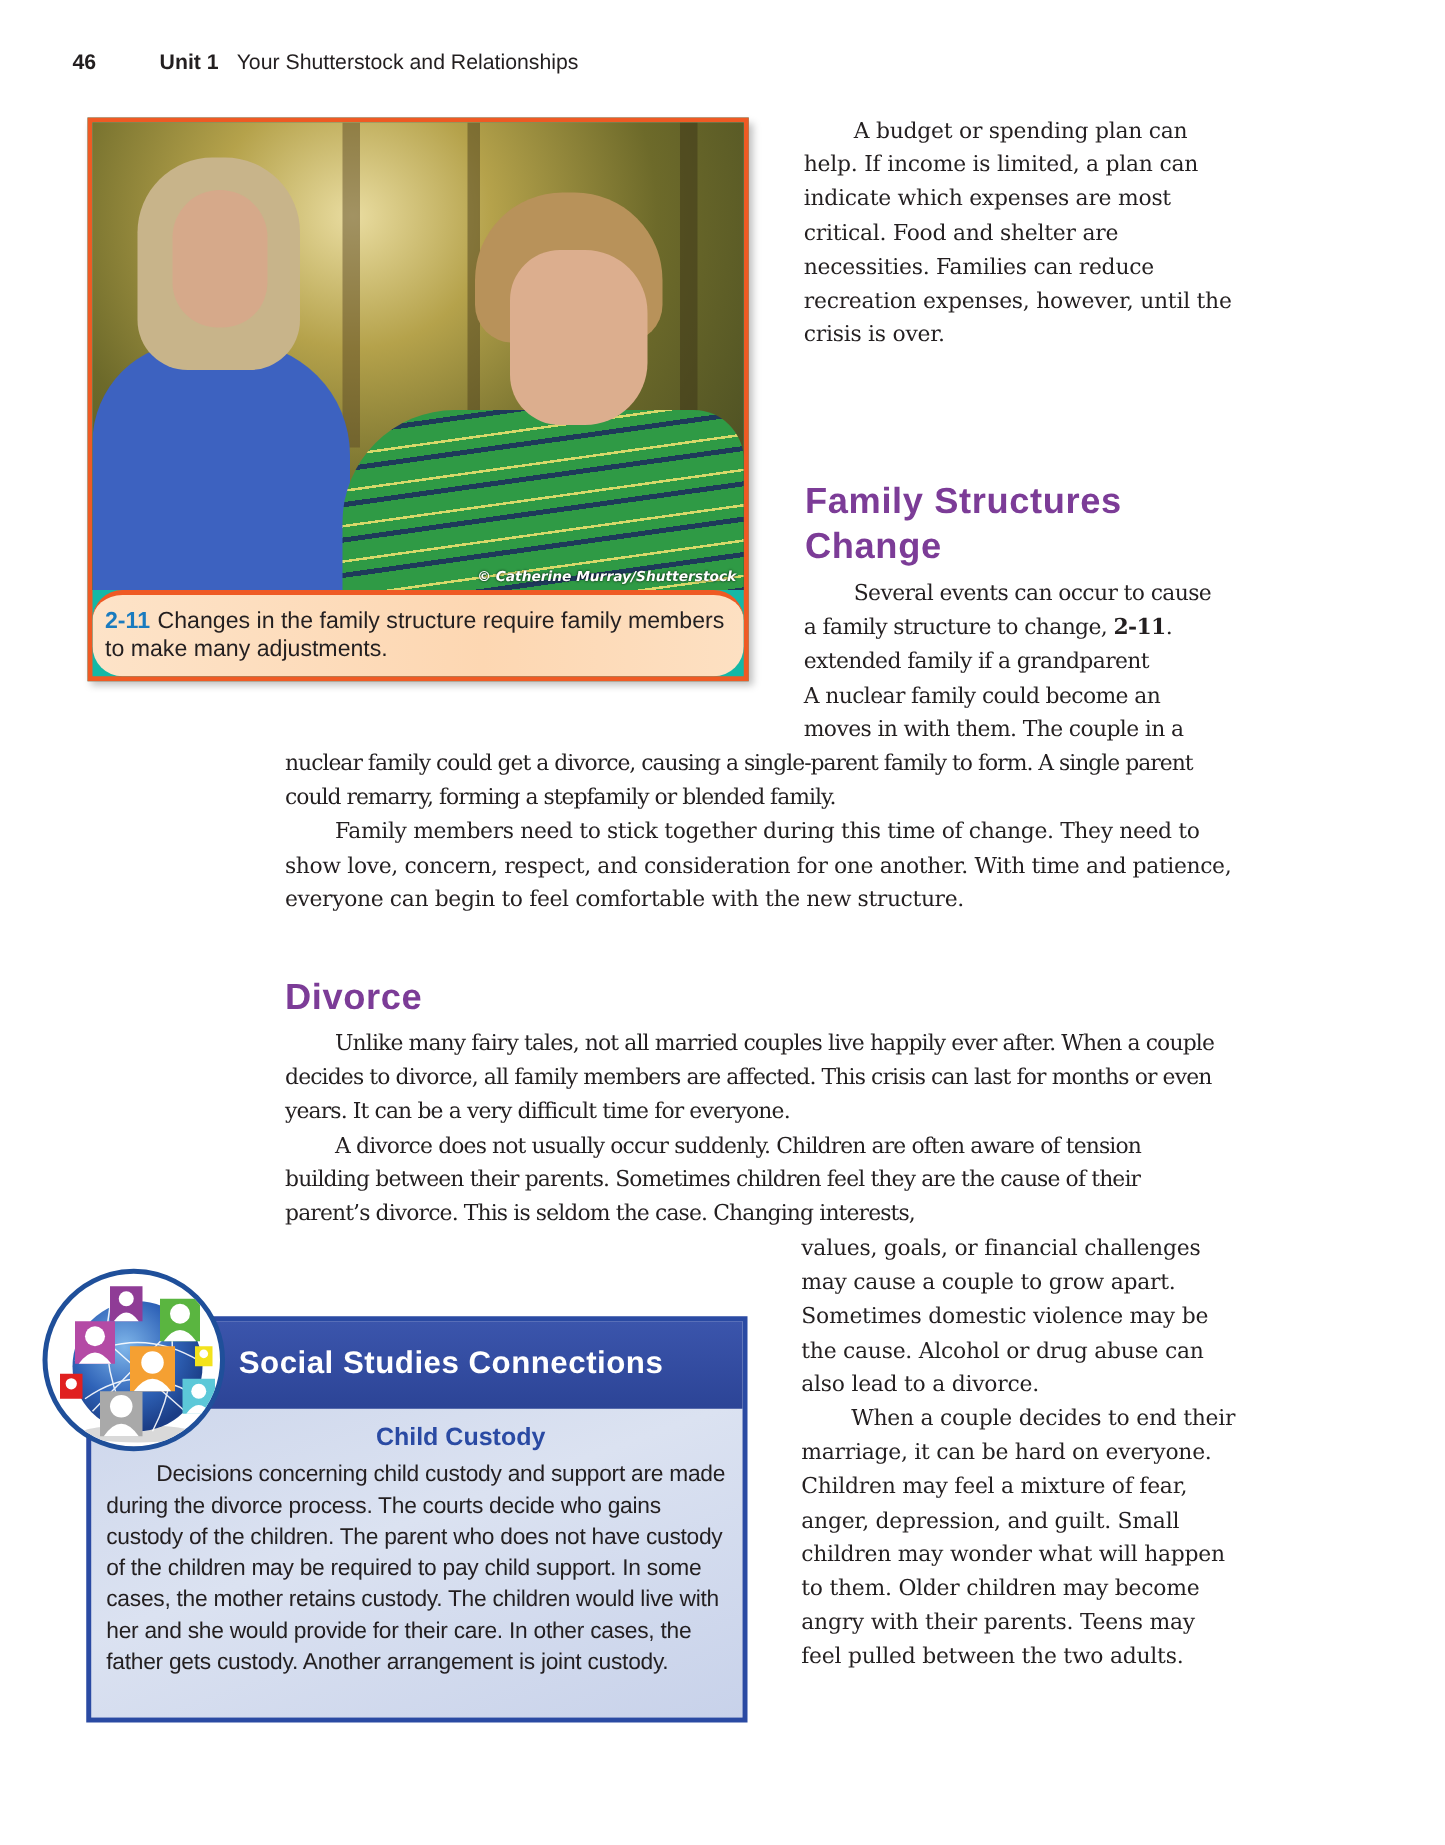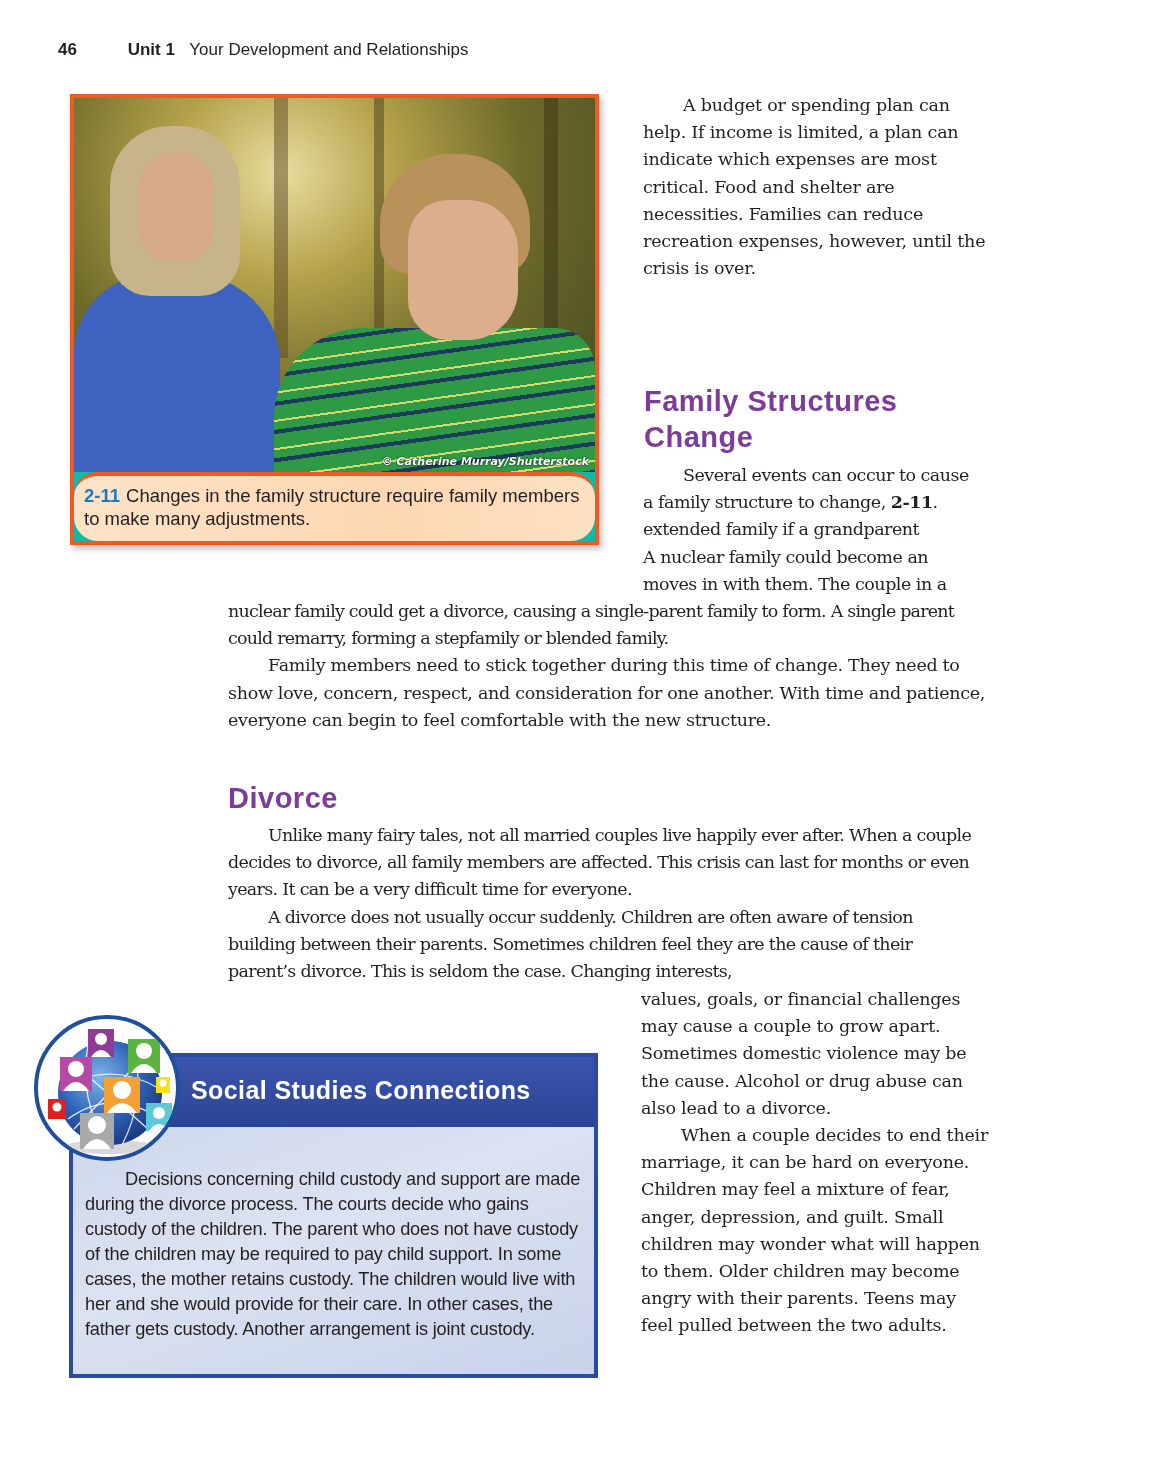--- a/index.html
+++ b/index.html
@@ -50,21 +50,21 @@
 
   .badge-icon { position:absolute; left:34px; top:1015px; width:146px; height:146px; border-radius:50%; background:#ffffff; border:4px solid #1f4f9a; box-sizing:border-box; overflow:hidden; }
   .badge-icon svg { position:absolute; left:0; top:0; }
 </style>
 </head>
 <body>
 
 <div class="running-header">
   <span class="page-num">46</span>
   <span class="unit">Unit 1</span>
-  <span>Your Development and Relationships</span>
+  <span>Your Shutterstock and Relationships</span>
 </div>
 
 <div class="figure">
   <div class="photo" title="Mother and teenage son standing apart outdoors">
     <div class="tree1"></div>
       <div class="tree2"></div>
       <div class="tree3"></div>
     <div class="woman-body"></div>
     <div class="woman-hair"></div>
     <div class="woman-face"></div>
@@ -109,20 +109,21 @@
 
 <div class="txt" style="left:641px; top:986px; width:350px;">
   <p>values, goals, or financial challenges may cause a couple to grow apart. Sometimes domestic violence may be the cause. Alcohol or drug abuse can also lead to a divorce.</p>
   <p class="indent">When a couple decides to end their marriage, it can be hard on everyone. Children may feel a mixture of fear, anger, depression, and guilt. Small children may wonder what will happen to them. Older children may become angry with their parents. Teens may feel pulled between the two adults.</p>
 </div>
 
 <div class="feature">
   <div class="banner">
     <div class="banner-title">Social Studies Connections</div>
   </div>
+  <div class="sub-title">Child Custody</div>
   <div class="body">
     <p>Decisions concerning child custody and support are made during the divorce process. The courts decide who gains custody of the children. The parent who does not have custody of the children may be required to pay child support. In some cases, the mother retains custody. The children would live with her and she would provide for their care. In other cases, the father gets custody. Another arrangement is joint custody.</p>
   </div>
 </div>
 
 <div class="badge-icon">
   <svg width="138" height="138" viewBox="0 0 138 138">
     <defs>
       <radialGradient id="g" cx="40%" cy="35%" r="65%">
         <stop offset="0%" stop-color="#7fb6ea"></stop>

